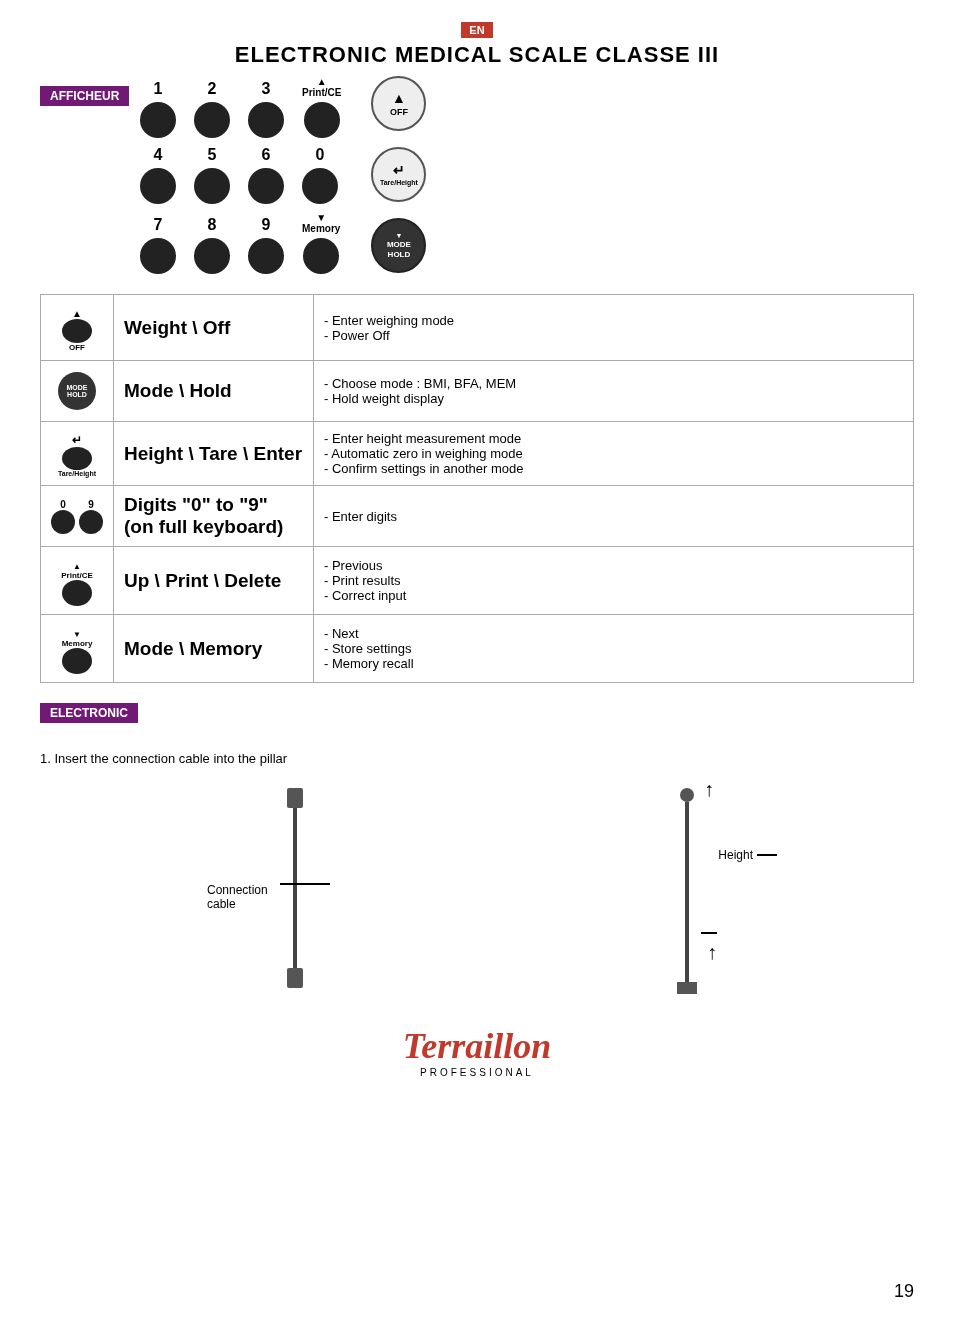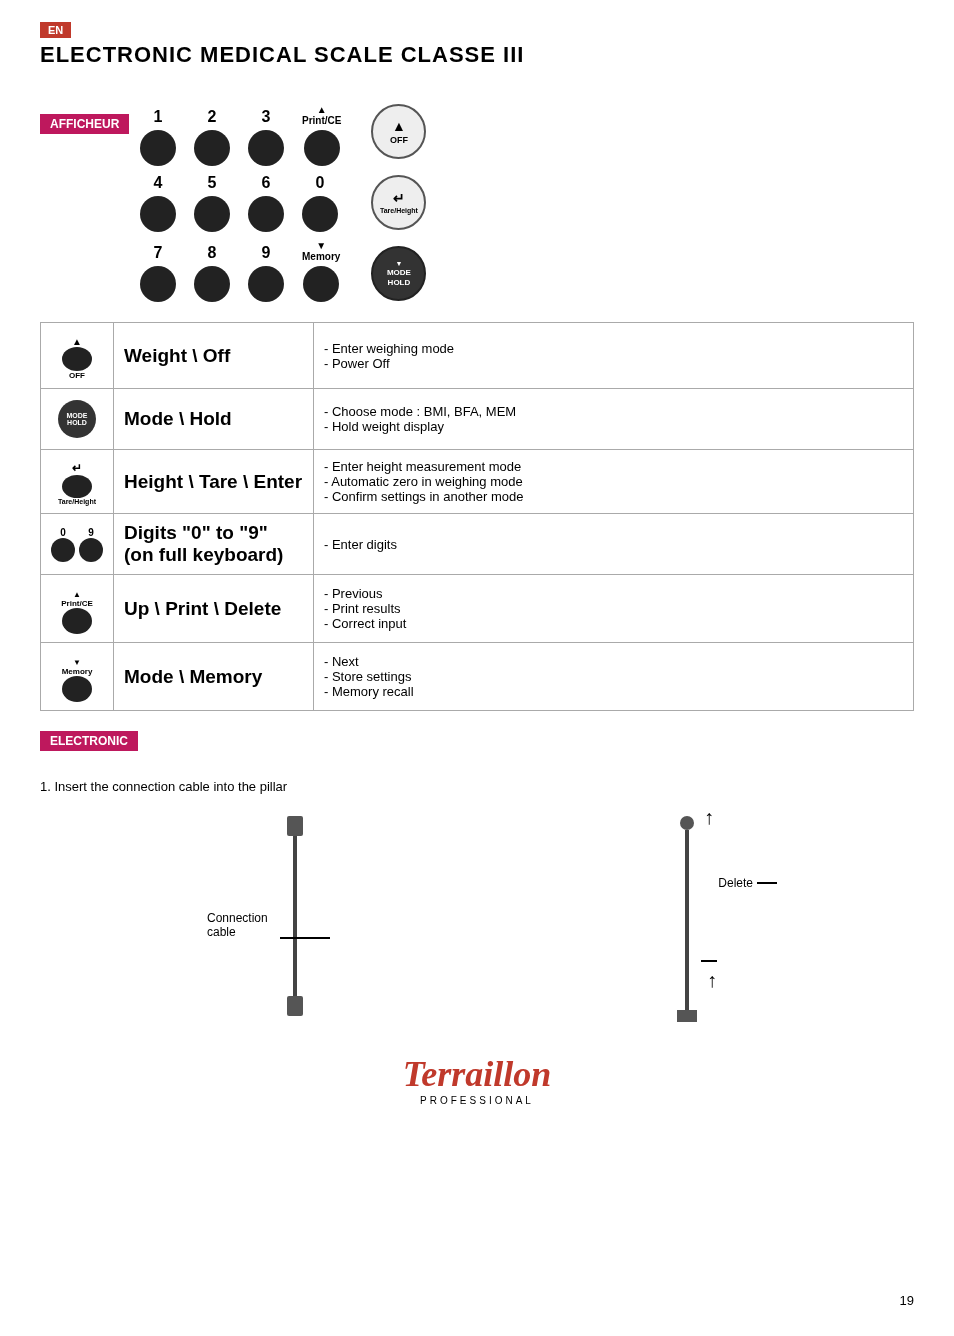--- a/index.html
+++ b/index.html
@@ -8,40 +8,41 @@
       background: #fff;
       color: #000;
       width: 954px;
       min-height: 1336px;
       position: relative;
       padding: 20px 40px;
     }
 
     
     .header {
-      margin-bottom: 36px;
+      text-align: center;
+      margin-bottom: 8px;
     }
     .lang-badge {
       background: #c0392b;
       color: #fff;
       font-size: 11px;
       font-weight: bold;
       padding: 2px 8px;
       display: inline-block;
       margin-bottom: 4px;
     }
     .main-title {
       font-size: 22px;
       font-weight: bold;
       letter-spacing: 1px;
     }
 
     
     .section-label {
-      background: #be185d;
+      background: #701a75;
       color: #fff;
       font-size: 12px;
       font-weight: bold;
       padding: 3px 10px;
       display: inline-block;
       margin-bottom: 10px;
     }
 
     .afficheur-container {
       display: flex;
@@ -194,23 +195,23 @@
     }
 
     .procedure-text {
       font-size: 13px;
       margin-bottom: 22px;
     }
 
     
     .page-number {
       position: absolute;
-      bottom: 28px;
+      bottom: 34px;
       right: 40px;
-      font-size: 13px;
+      font-size: 18px;
     }
 
     .logo-text {
       font-size: 36px;
       font-weight: bold;
       font-style: italic;
       color: #c0392b;
       font-family: Georgia, serif;
     }
 
@@ -405,21 +406,21 @@
 
   
   <div style="position:relative; width:600px; margin:0 auto; height:290px;">
 
     <div style="position:absolute; left:110px; top:0; display:flex; flex-direction:column; align-items:center;">
 
       <div style="width:16px; height:20px; background:#555; border-radius:2px;"></div>
 
       <div style="width:4px; height:80px; background:#444;"></div>
 
-      <div style="position:absolute; top:95px; left:-80px; display:flex; align-items:flex-end; gap:12px; white-space:nowrap;">
+      <div style="position:absolute; top:95px; left:-80px; display:flex; align-items:flex-start; gap:12px; white-space:nowrap;">
         <span class="conn-label">Connection<br>cable</span>
         <div style="width:50px; height:2px; background:#000;"></div>
       </div>
 
       <div style="width:4px; height:80px; background:#444;"></div>
 
       <div style="width:16px; height:20px; background:#555; border-radius:2px;"></div>
     </div>
 
     <div style="position:absolute; right:80px; top:0; display:flex; flex-direction:column; align-items:center;">
@@ -429,21 +430,21 @@
 
         <div style="position:absolute; right:-20px; top:-10px; font-size:20px; font-weight:bold;">↑</div>
       </div>
 
       <div style="width:4px; height:180px; background:#444;"></div>
 
       <div style="position:absolute; right:-20px; bottom:30px; font-size:20px;">↑</div>
       <div style="position:absolute; right:-20px; bottom:60px; width:16px; height:2px; background:#000;"></div>
 
       <div style="position:absolute; right:-80px; top:60px; display:flex; align-items:center; gap:4px;">
-        <span class="conn-label">Delete</span>
+        <span class="conn-label">Height</span>
         <div style="width:20px; height:2px; background:#000;"></div>
       </div>
 
       <div style="width:20px; height:12px; background:#555;"></div>
     </div>
 
     <div style="position:absolute; bottom:0; left:50%; transform:translateX(-50%); text-align:center;">
       <div class="logo-text">Terraillon</div>
       <div class="logo-sub">PROFESSIONAL</div>
     </div>

